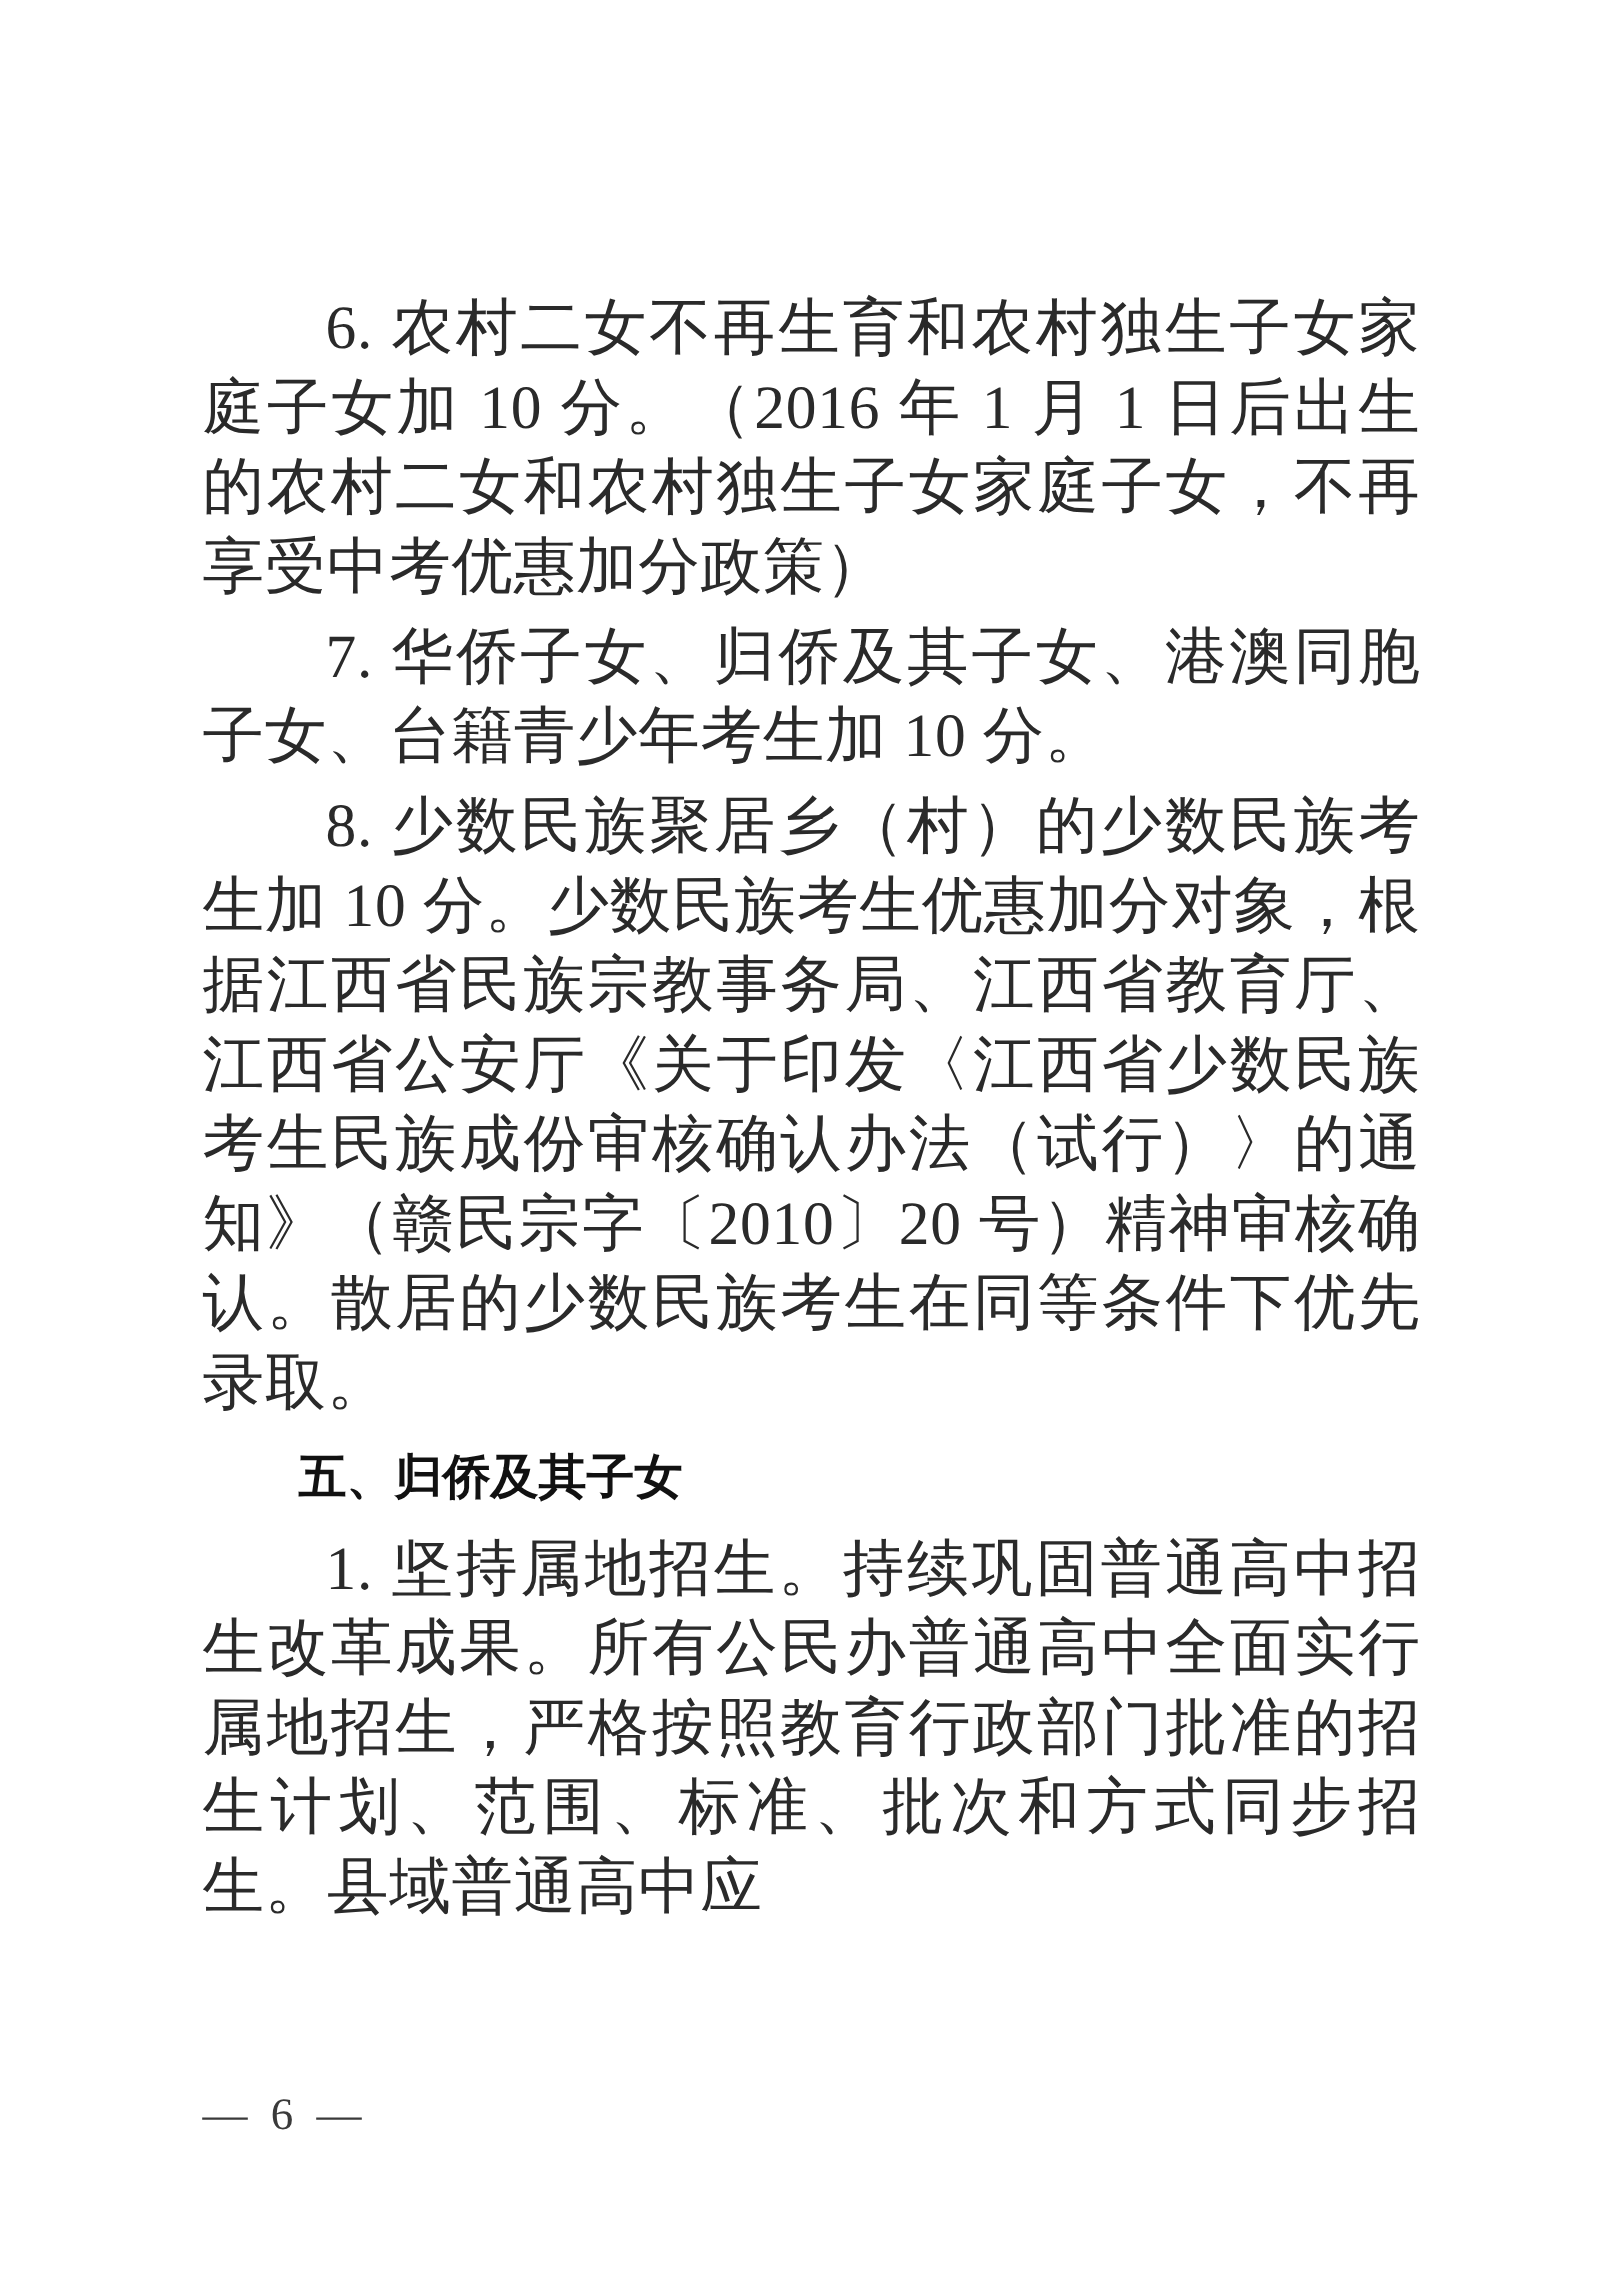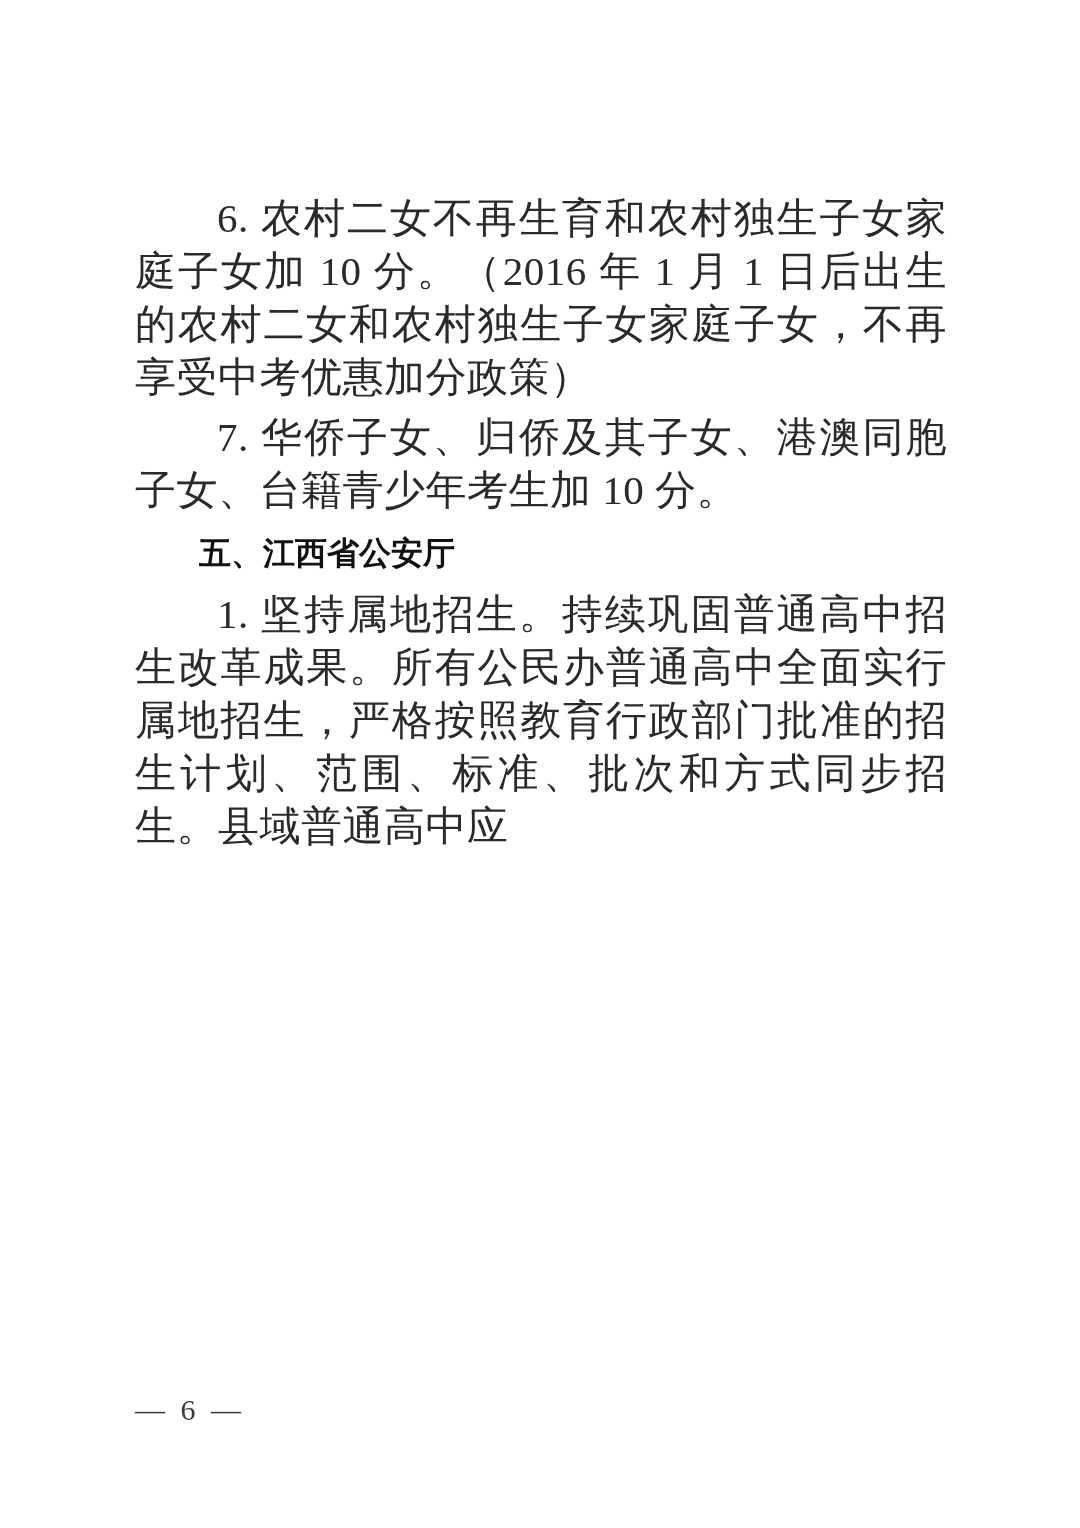--- a/index.html
+++ b/index.html
@@ -51,17 +51,18 @@
     font-family: "Liberation Serif", "DejaVu Serif", serif;
   }
 </style>
 </head>
 <body>
 
 <div class="page">
   <div class="content">
     <p class="para">6. 农村二女不再生育和农村独生子女家庭子女加 10 分。（2016 年 1 月 1 日后出生的农村二女和农村独生子女家庭子女，不再享受中考优惠加分政策）</p>
     <p class="para">7. 华侨子女、归侨及其子女、港澳同胞子女、台籍青少年考生加 10 分。</p>
-    <h2 class="heading">五、江西省公安厅</h2>
+    <p class="para">8. 少数民族聚居乡（村）的少数民族考生加 10 分。少数民族考生优惠加分对象，根据江西省民族宗教事务局、江西省教育厅、江西省公安厅《关于印发〈江西省少数民族考生民族成份审核确认办法（试行）〉的通知》（赣民宗字〔2010〕20 号）精神审核确认。散居的少数民族考生在同等条件下优先录取。</p>
+    <h2 class="heading">五、归侨及其子女</h2>
     <p class="para">1. 坚持属地招生。持续巩固普通高中招生改革成果。所有公民办普通高中全面实行属地招生，严格按照教育行政部门批准的招生计划、范围、标准、批次和方式同步招生。县域普通高中应</p>
   </div>
   <div class="footer">— 6 —</div>
 </div>
 
 </body></html>

